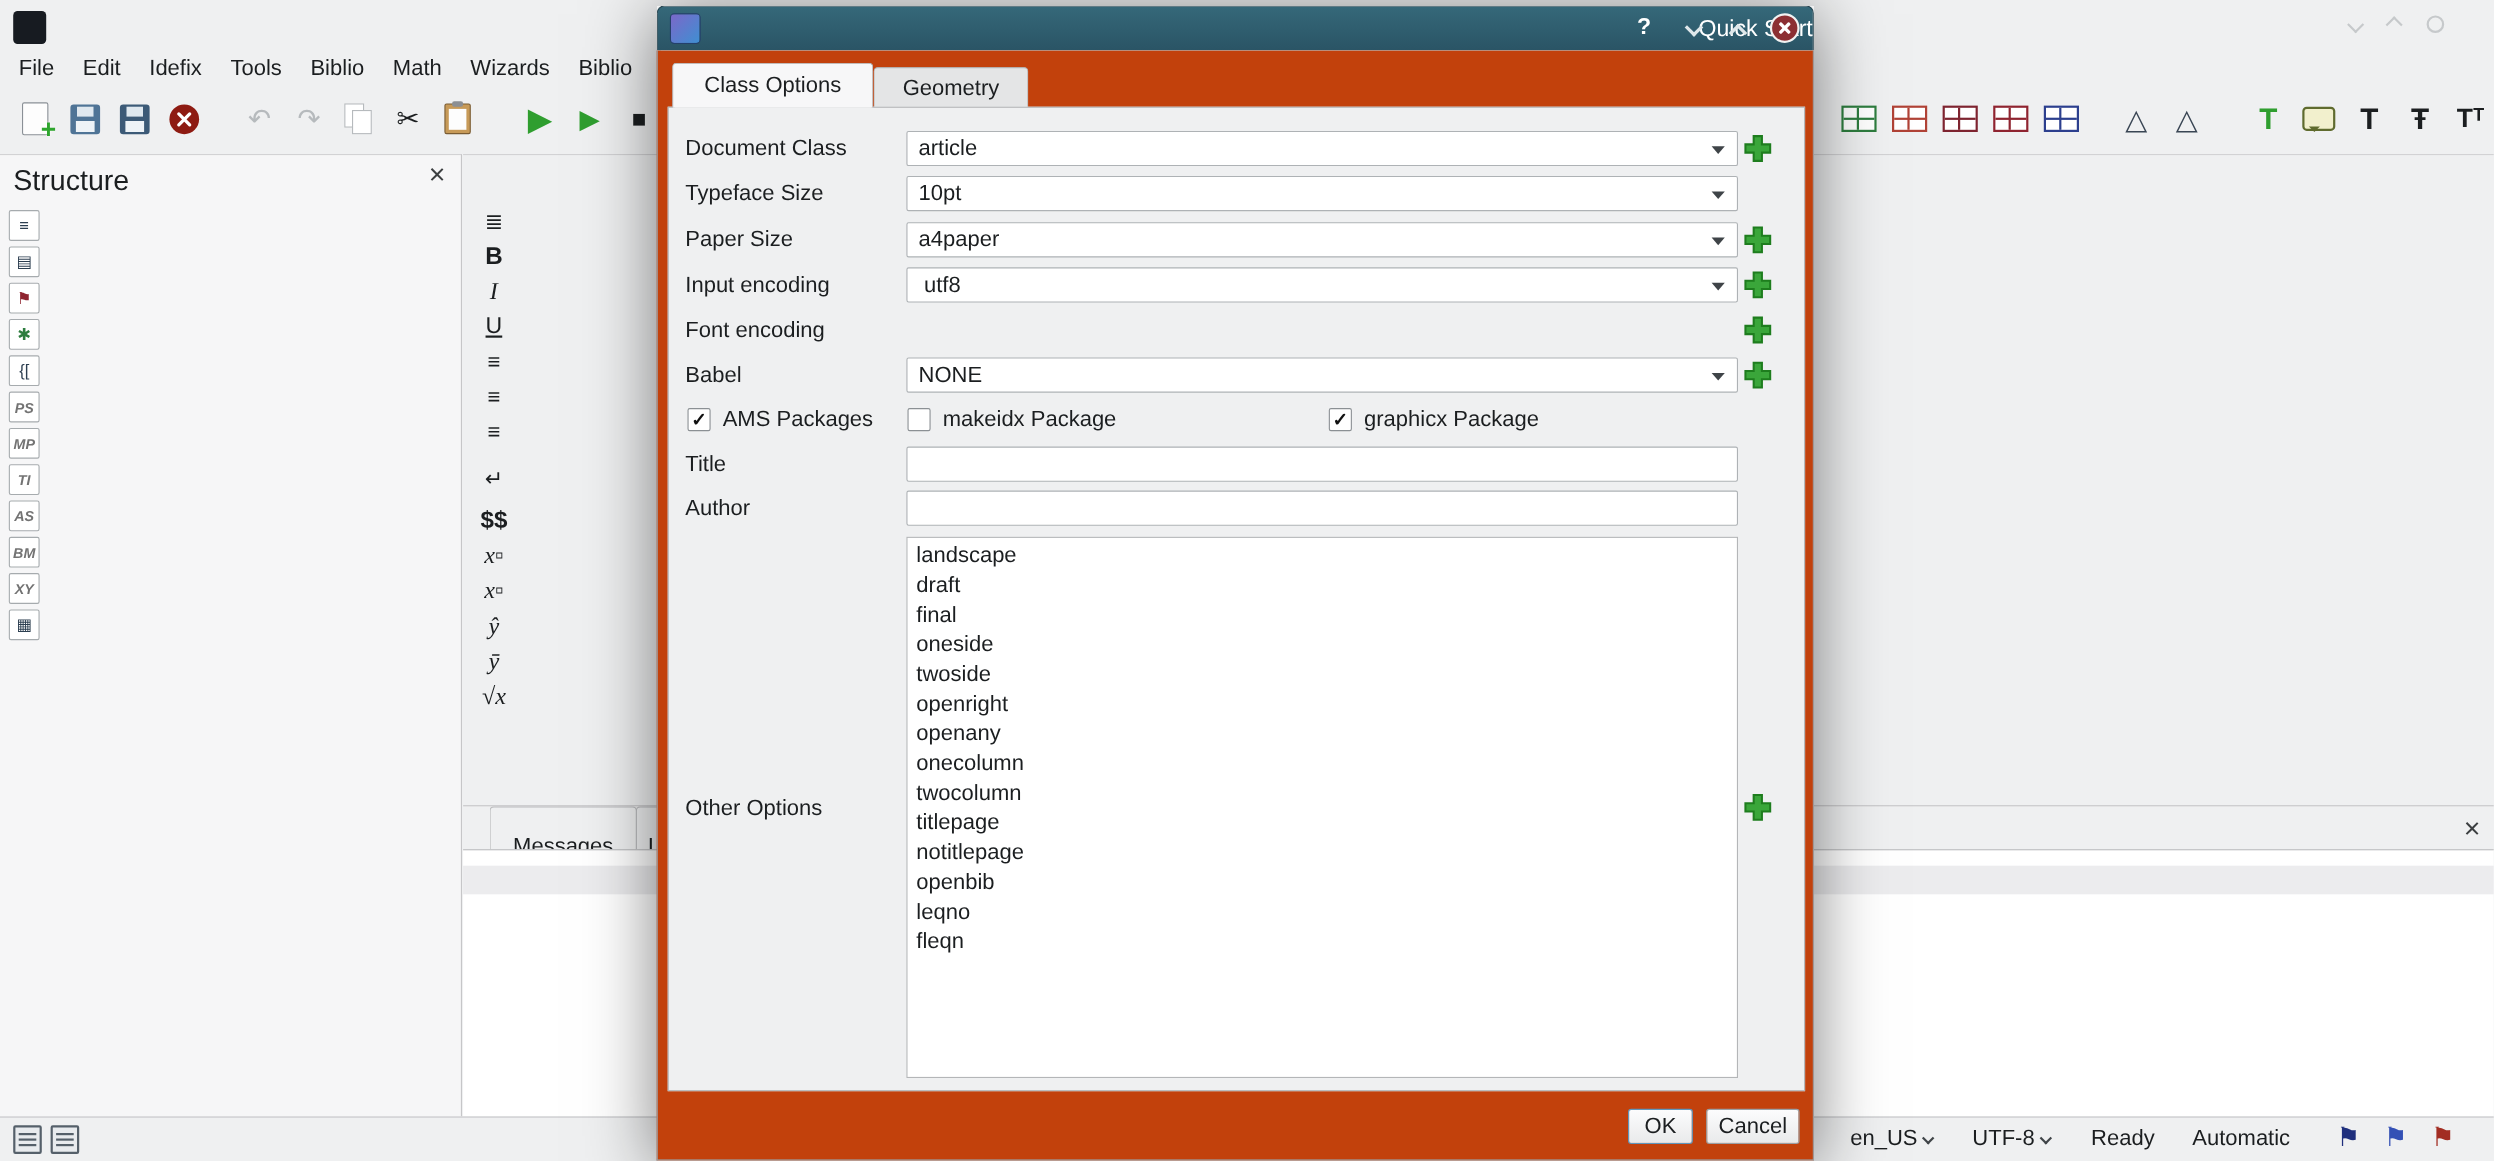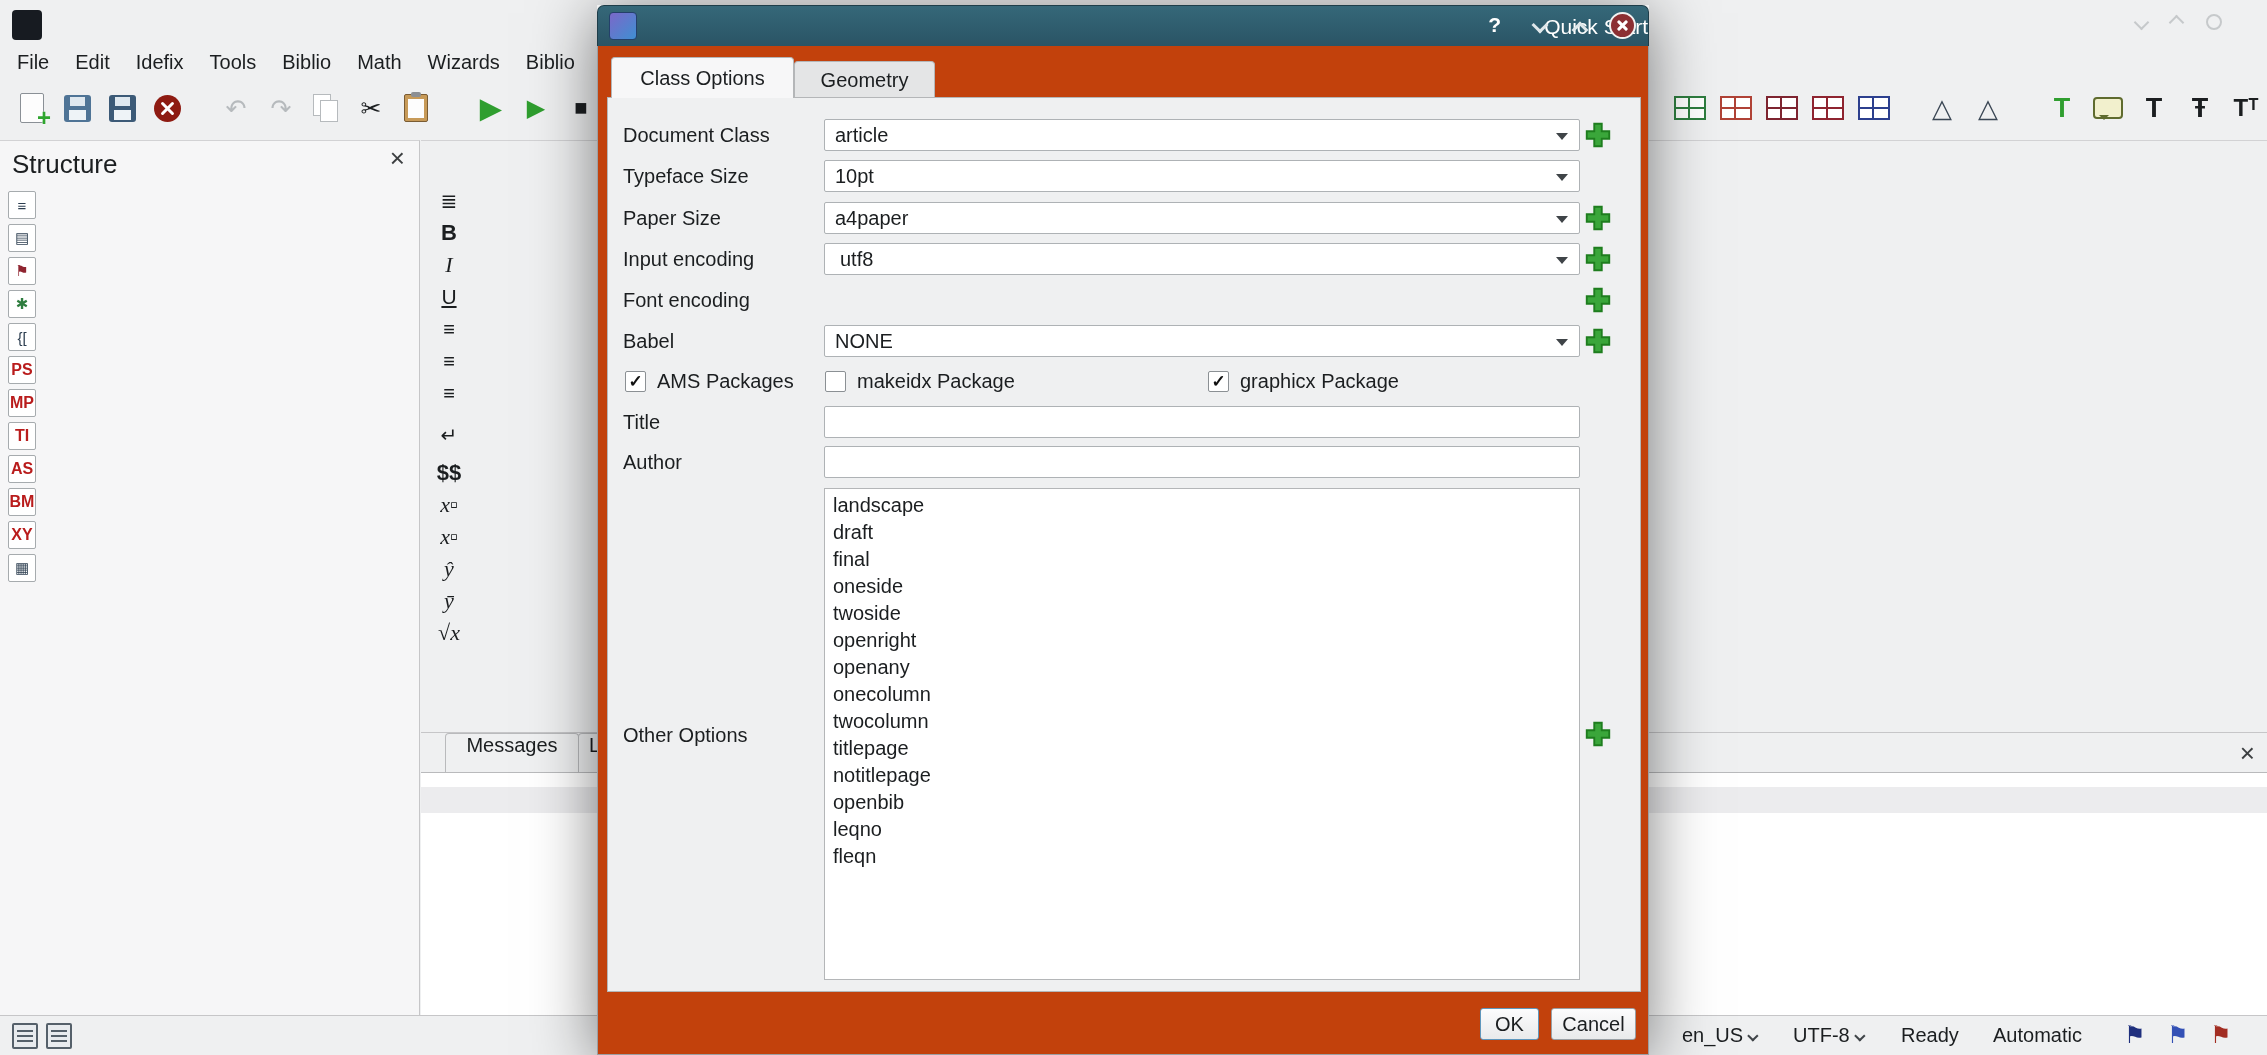--- a/index.html
+++ b/index.html
@@ -37,21 +37,21 @@
   .icon-magnifier::before { content: ""; position: absolute; left: 2px; top: 2px; width: 16px; height: 16px; border: 3px solid #2c2f33; border-radius: 50%; }
   .icon-magnifier::after { content: ""; position: absolute; left: 18px; top: 19px; width: 10px; height: 4px; background: #2c2f33; transform: rotate(45deg); border-radius: 2px; }
   .matrix { width: 32px; height: 24px; border: 2px solid var(--c); background-color: #fff;
     background-image: linear-gradient(var(--c),var(--c)), linear-gradient(var(--c),var(--c));
     background-size: 100% 2px, 2px 100%; background-position: 0 9px, 12px 0; background-repeat: no-repeat; }
   .bubble { position: relative; width: 30px; height: 22px; border: 2px solid #5f6b2e; background: #f2f0cd; border-radius: 4px; }
   .bubble::after { content: ""; position: absolute; left: 4px; bottom: -8px; border: 5px solid transparent; border-top-color: #5f6b2e; }
 
   
   .mini { width: 28px; height: 28px; display: flex; align-items: center; justify-content: center; background: #fff; border: 1px solid #a6abae; border-radius: 2px; font-size: 15px; color: #2c3e50; }
-  .mini.txt { font-size: 16px; font-weight: bold; color: #b91c1c; }
+  .mini.txt { font-size: 13px; font-weight: bold; color: #737373; font-style: italic; }
   .fmt { width: 34px; height: 30px; display: flex; align-items: center; justify-content: center; font-size: 20px; color: #1b1e20; }
   .fmt.b { font-weight: bold; font-size: 22px; }
   .fmt.i { font-style: italic; font-family: "Liberation Serif", serif; font-size: 22px; }
   .fmt.u { text-decoration: underline; font-size: 21px; }
 
   
   .wchev { display: inline-block; width: 11px; height: 11px; border-left: 2px solid #c6c9cb; border-bottom: 2px solid #c6c9cb; }
   .wchev.down { transform: rotate(-45deg); }
   .wchev.up { transform: rotate(135deg); }
   .wcircle { display: inline-block; width: 16px; height: 16px; border: 2px solid #c6c9cb; border-radius: 50%; }
@@ -80,21 +80,21 @@
   .combo::after { content: ""; position: absolute; right: 11px; top: 13px; border-left: 6px solid transparent; border-right: 6px solid transparent; border-top: 7px solid #3f4448; }
   .tinput { position: absolute; left: 216px; width: 756px; height: 32px; background: #fff; border: 1px solid #aeb2b5; border-radius: 2px; font-size: 20px; padding: 0 8px; font-family: inherit; }
   .plusbtn { position: absolute; left: 975px; width: 30px; height: 30px; }
   .cbgroup { position: absolute; top: 268px; height: 30px; display: flex; align-items: center; gap: 11px; font-size: 20px; }
   .cb { width: 21px; height: 21px; background: #fff; border: 1px solid #8b9094; border-radius: 2px; display: flex; align-items: center; justify-content: center; font-size: 17px; font-weight: bold; color: #111; }
   .listbox { position: absolute; left: 216px; top: 390px; width: 756px; height: 492px; background: #fff; border: 1px solid #b4b6b8; padding: 3px 0 0 8px; overflow: hidden; }
   .listbox div { font-size: 20px; line-height: 27px; }
   .btn { position: absolute; background: linear-gradient(#fcfcfd,#e9eaeb); border: 1px solid #9aa0a5; border-radius: 3px; font-size: 20px; color: #1b1e20; font-family: inherit; }
   .btn.ok { border-color: #5f97bd; }
 
-  .tabm { position: absolute; top: 0; height: 48px; background: #eff0f1; border: 1px solid #b9babc; border-bottom: none; border-radius: 4px 4px 0 0; display: flex; align-items: flex-start; font-size: 20px; }
+  .tabm { position: absolute; top: 0; height: 48px; background: #eff0f1; border: 1px solid #b9babc; border-bottom: none; border-radius: 4px 4px 0 0; display: flex; align-items: flex-end; font-size: 20px; }
   .scaret { display: inline-block; width: 8px; height: 8px; border-left: 2px solid #3f4448; border-bottom: 2px solid #3f4448; transform: rotate(-45deg) translateY(-3px); margin-left: 8px; }
   .sicon { position: absolute; top: 7px; width: 26px; height: 26px; background: #e8ebee; border: 2px solid #55606a; border-radius: 2px; }
   .sicon::before { content: ""; position: absolute; left: 3px; top: 5px; width: 16px; height: 2px; background: #55606a; box-shadow: 0 5px 0 #55606a, 0 10px 0 #55606a; }
   .flag { position: absolute; top: 0; line-height: 38px; font-size: 24px; }
   .sbtext { position: absolute; top: 0; line-height: 38px; font-size: 20px; }
 </style>
 </head>
 <body>
 
 <div class="abs" style="left:12px;top:10px;width:30px;height:30px;background:#171b21;border-radius:4px;"></div>

